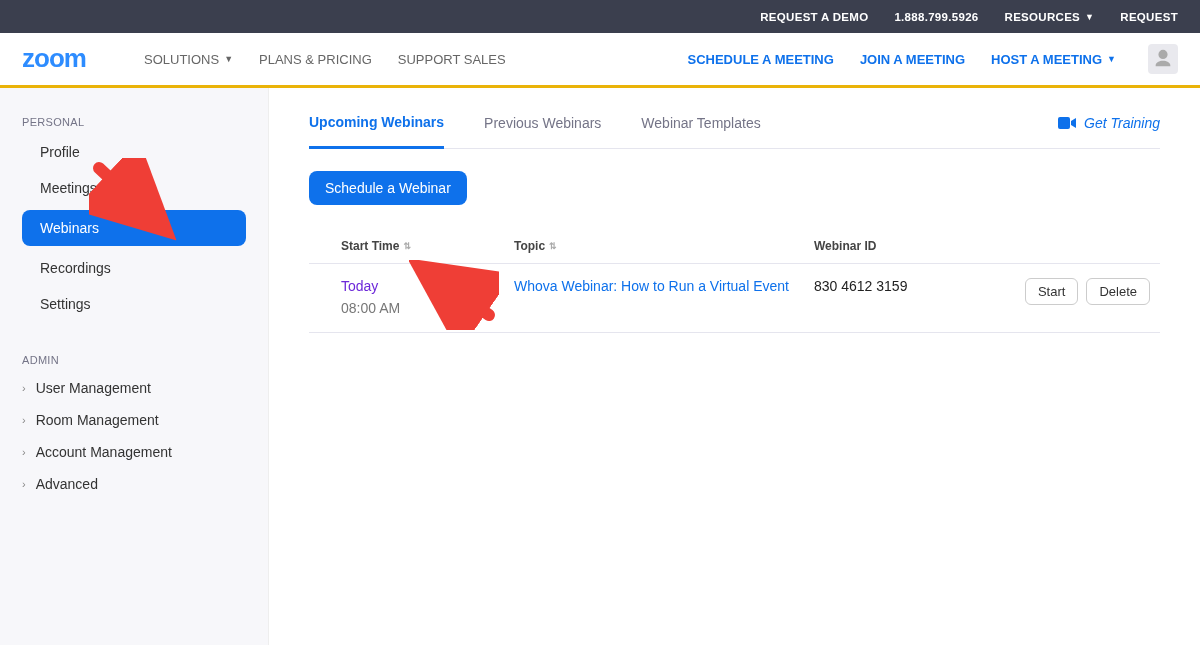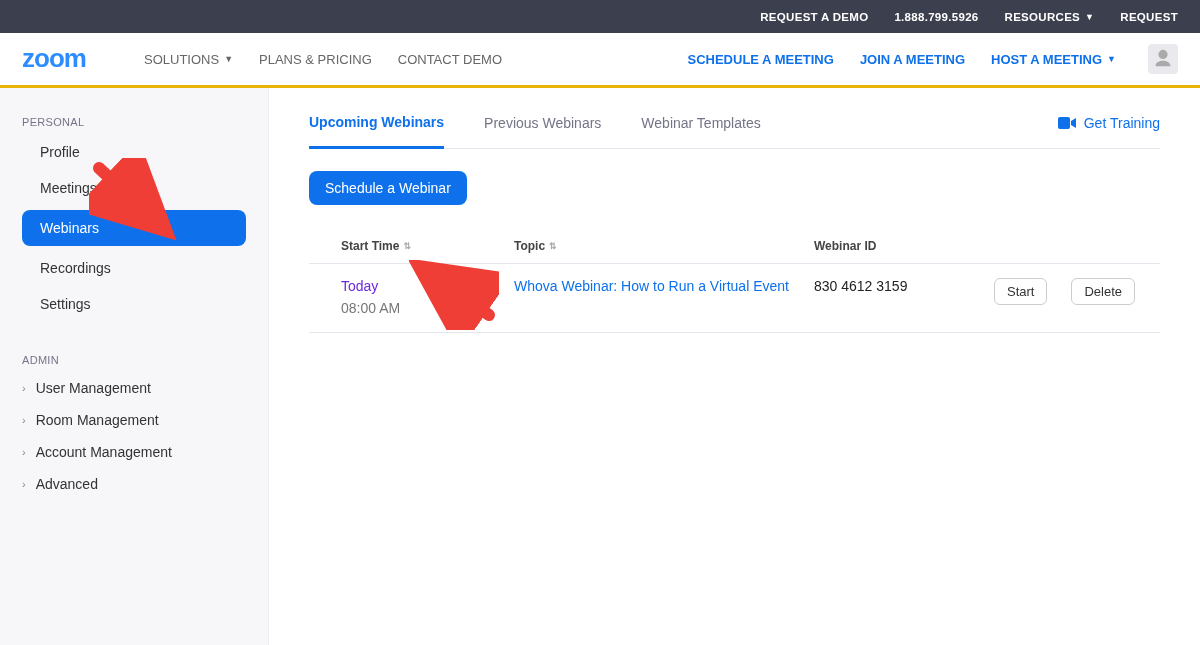--- a/index.html
+++ b/index.html
@@ -35,31 +35,31 @@
   .sb-admin{display:flex;align-items:center;padding:8px 22px 8px 22px;font-size:14px;color:#333;cursor:pointer;}
   .sb-admin .chev{font-size:11px;color:#888;margin-right:10px;}
   .sb-spacer{flex:1;}
   .sb-card{margin:0 22px;background:#fff;border-radius:8px;padding:16px 18px;box-shadow:0 0 2px rgba(0,0,0,.06);}
   .sb-card a{color:var(--zoom-link);font-size:14px;text-decoration:none;font-weight:500;}
   
   .main{flex:1;padding:26px 40px;position:relative;}
   .tabs-row{display:flex;align-items:center;border-bottom:1px solid var(--border);}
   .tab{font-size:14px;color:#747487;padding:0 0 16px 0;margin-right:40px;cursor:pointer;font-weight:500;}
   .tab.active{color:var(--zoom-link);font-weight:600;border-bottom:3px solid var(--zoom-link);margin-bottom:-1px;}
-  .get-training{margin-left:auto;color:var(--zoom-link);font-size:14px;display:flex;align-items:center;gap:8px;cursor:pointer;padding-bottom:16px;}
+  .get-training{margin-left:auto;color:var(--zoom-link);font-size:14px;display:flex;align-items:center;gap:8px;cursor:pointer;padding-bottom:16px;font-style:italic;}
   .schedule-btn{margin-top:22px;background:var(--zoom-link);color:#fff;border:none;border-radius:8px;padding:9px 16px;font-size:14px;cursor:pointer;}
   
   .tbl{margin-top:24px;width:100%;}
   .tbl-head{display:flex;align-items:center;border-bottom:1px solid var(--border);padding:10px 0;}
   .th{font-size:12px;color:#444;font-weight:600;display:flex;align-items:center;gap:4px;}
   .sort{font-size:9px;color:#aaa;}
   .col-time{width:205px;padding-left:32px;}
   .col-topic{width:300px;}
   .col-id{width:180px;}
-  .col-act{flex:1;display:flex;gap:24px;padding-right:10px;}
+  .col-act{flex:1;display:flex;justify-content:flex-end;gap:8px;padding-right:10px;}
   .tbl-row{display:flex;align-items:flex-start;border-bottom:1px solid var(--border);padding:14px 0 16px;}
   .td{font-size:14px;}
   .td.col-time .date{color:#6d28d9;}
   .td.col-time .time{color:#777;margin-top:6px;}
   .td.col-topic a{color:var(--zoom-link);text-decoration:none;}
   .td.col-id{color:#222;}
   .row-btn{background:#fff;border:1px solid #ccc;border-radius:6px;padding:5px 12px;font-size:13px;cursor:pointer;color:#333;}
   
   .arrow{position:absolute;pointer-events:none;}
 </style>
@@ -81,21 +81,21 @@
     <svg width="100" height="24" viewBox="0 0 100 24">
       <text x="0" y="20" font-family="Arial" font-size="26" font-weight="800" fill="#2d8cff" letter-spacing="-1">zoom</text>
     </svg>
   </div>
   <div class="nav-left">
     <a href="#">
         <span>SOLUTIONS</span>
         <span class="caret">▼</span>
       </a>
     <a href="#">PLANS &amp; PRICING</a>
-    <a href="#">CONTACT DEMO</a>
+    <a href="#">SUPPORT SALES</a>
   </div>
   <div class="nav-right">
     <a href="#">SCHEDULE A MEETING</a>
     <a href="#">JOIN A MEETING</a>
     <a href="#">
         <span>HOST A MEETING</span>
         <span class="caret" style="color:#0e71eb">▼</span>
       </a>
     <div class="avatar">
       <svg width="22" height="22" viewBox="0 0 24 24">

